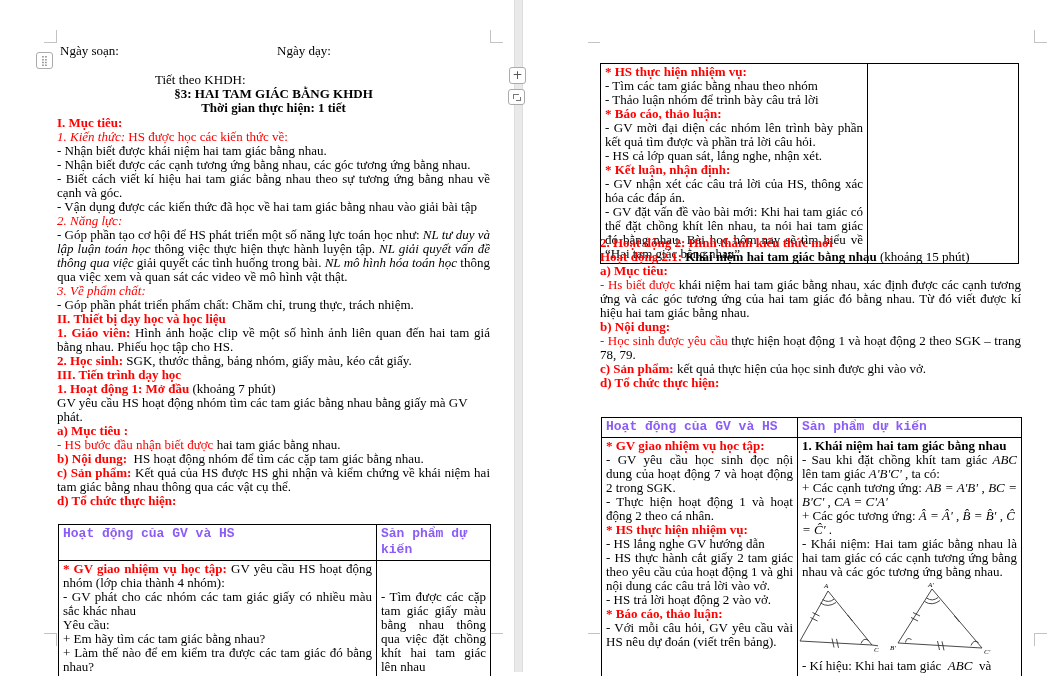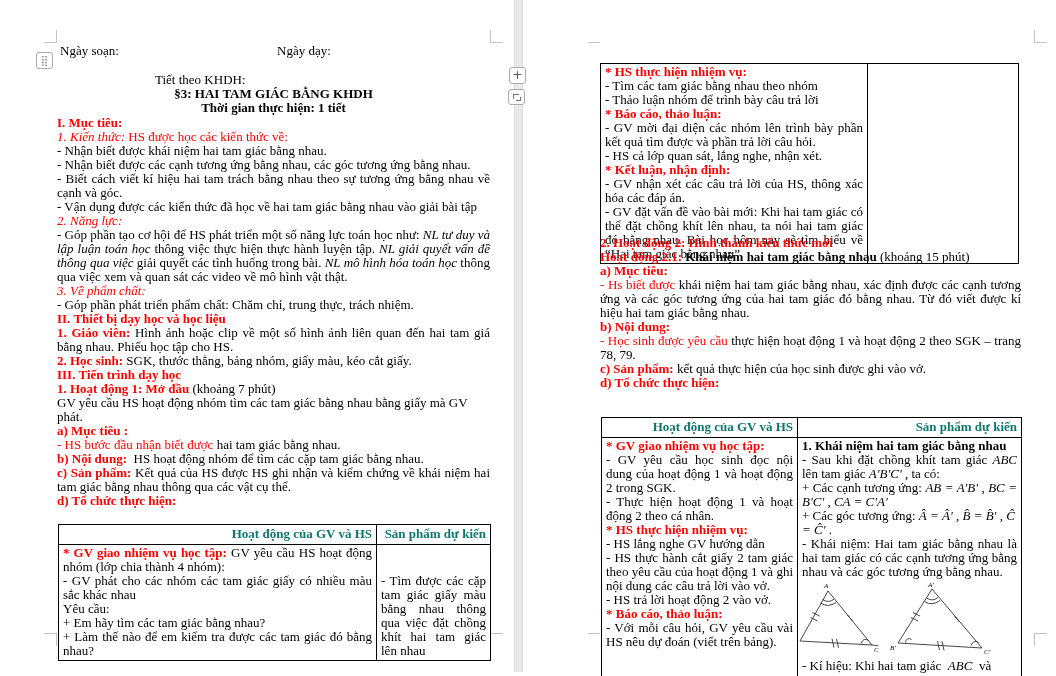--- a/index.html
+++ b/index.html
@@ -41,21 +41,21 @@
   .lp-dates{position:absolute;top:44px;left:0;width:100%;line-height:14px;}
   .lp-dates .d1{position:absolute;left:3px;}
   .lp-dates .d2{position:absolute;left:220px;text-align:right;}
   .lp-khdh{position:absolute;top:73px;left:98px;line-height:14px;}
   .lp-title{position:absolute;top:86px;left:0;width:100%;font-weight:bold;text-align:center;line-height:15px;}
   .lp-time{position:absolute;top:101px;left:0;width:100%;font-weight:bold;text-align:center;line-height:14px;}
   .lp-body{position:absolute;top:116px;left:0;width:433px;}
   
   table.doc{border-collapse:collapse;table-layout:fixed;margin-top:24px;}
   table.doc td{border:1.5px solid #000;vertical-align:top;padding:1px 4px 2px 4px;}
-  td.th{text-align:right;color:#0f766e;font-weight:bold;padding:0;height:17px;line-height:16px;}
+  td.th{text-align:left;color:#8b5cf6;font-weight:bold;padding:0;height:17px;line-height:16px;font-family:Liberation Mono, monospace;}
   .lp-table{position:absolute;top:500px;left:1px;width:432px;}
   .rp-table-top{position:absolute;top:39px;left:0;width:418px;}
   .rp-table-top td{height:193px;}
   .rp-mid{position:absolute;top:236px;left:0;width:421px;}
   .rp-table-bottom{position:absolute;top:393px;left:1px;width:420px;}
   .cell-offset{margin-top:28px;}
   .figure-wrap{margin-top:2px;margin-left:-4px;}
   svg text{font-family:"Liberation Serif",serif;font-style:italic;}
 </style>
 </head>
@@ -88,21 +88,21 @@
     </div>
     <div class="lp-khdh">Tiết theo KHDH:</div>
     <div class="lp-title">§3: HAI TAM GIÁC BẰNG KHDH</div>
     <div class="lp-time">Thời gian thực hiện: 1 tiết</div>
 
     <div class="lp-body">
         <div class="para"><span class="r b">I. Mục tiêu:</span></div>
         <div class="para"><span class="r i">1. Kiến thức:</span><span class="r"> HS được học các kiến thức về:</span></div>
         <div class="para"><span>- Nhận biết được khái niệm hai tam giác bằng nhau.</span></div>
         <div class="para"><span>- Nhận biết được các cạnh tương ứng bằng nhau, các góc tương ứng bằng nhau.</span></div>
-        <div class="para justify"><span>- Biết cách viết kí hiệu hai tam trách bằng nhau theo sự tương ứng bằng nhau về cạnh và góc.</span></div>
+        <div class="para justify"><span>- Biết cách viết kí hiệu hai tam giác bằng nhau theo sự tương ứng bằng nhau về cạnh và góc.</span></div>
         <div class="para"><span>- Vận dụng được các kiến thức đã học về hai tam giác bằng nhau vào giải bài tập</span></div>
         <div class="para"><span class="r i">2. Năng lực:</span></div>
         <div class="para justify"><span>- Góp phần tạo cơ hội để HS phát triển một số năng lực toán học như: </span><span class="i">NL tư duy và lập luận toán học</span><span> thông việc thực hiện thực hành luyện tập. </span><span class="i">NL giải quyết vấn đề thông qua việc</span><span> giải quyết các tình huống trong bài. </span><span class="i">NL mô hình hóa toán học</span><span> thông qua việc xem và quan sát các video về mô hình vật thật.</span></div>
         <div class="para"><span class="r i">3. Về phẩm chất:</span></div>
         <div class="para"><span>- Góp phần phát triển phẩm chất: Chăm chỉ, trung thực, trách nhiệm.</span></div>
         <div class="para"><span class="r b">II. Thiết bị dạy học và học liệu</span></div>
         <div class="para justify"><span class="r b">1. Giáo viên:</span><span> Hình ảnh hoặc clip về một số hình ảnh liên quan đến hai tam giá bằng nhau. Phiếu học tập cho HS.</span></div>
         <div class="para"><span class="r b">2. Học sinh:</span><span> SGK, thước thẳng, bảng nhóm, giấy màu, kéo cắt giấy.</span></div>
         <div class="para"><span class="r b">III. Tiến trình dạy học</span></div>
         <div class="para"><span class="r b">1. Hoạt động 1: Mở đầu</span><span> (khoảng 7 phút)</span></div>
@@ -184,21 +184,21 @@
           <col style="width:224px">
         </colgroup>
       <tbody>
           <tr>
         <td class="th">Hoạt động của GV và HS</td>
         <td class="th">Sản phẩm dự kiến</td>
       </tr>
       <tr>
         <td>
               <div class="para"><span class="r b">* GV giao nhiệm vụ học tập:</span></div>
-              <div class="para justify"><span>- GV yêu cầu học sinh đọc nội dung của hoạt động 1 và hoạt động 2 trong SGK.</span></div>
+              <div class="para justify"><span>- GV yêu cầu học sinh đọc nội dung của hoạt động 7 và hoạt động 2 trong SGK.</span></div>
               <div class="para justify"><span>- Thực hiện hoạt động 1 và hoạt động 2 theo cá nhân.</span></div>
               <div class="para"><span class="r b">* HS thực hiện nhiệm vụ:</span></div>
               <div class="para"><span>- HS lắng nghe GV hướng dẫn</span></div>
               <div class="para justify"><span>- HS thực hành cắt giấy 2 tam giác theo yêu cầu của hoạt động 1 và ghi nội dung các câu trả lời vào vở.</span></div>
               <div class="para"><span>- HS trả lời hoạt động 2 vào vở.</span></div>
               <div class="para"><span class="r b">* Báo cáo, thảo luận:</span></div>
               <div class="para justify"><span>- Với mỗi câu hỏi, GV yêu cầu vài HS nêu dự đoán (viết trên bảng).</span></div>
             </td>
         <td>
           <div>

